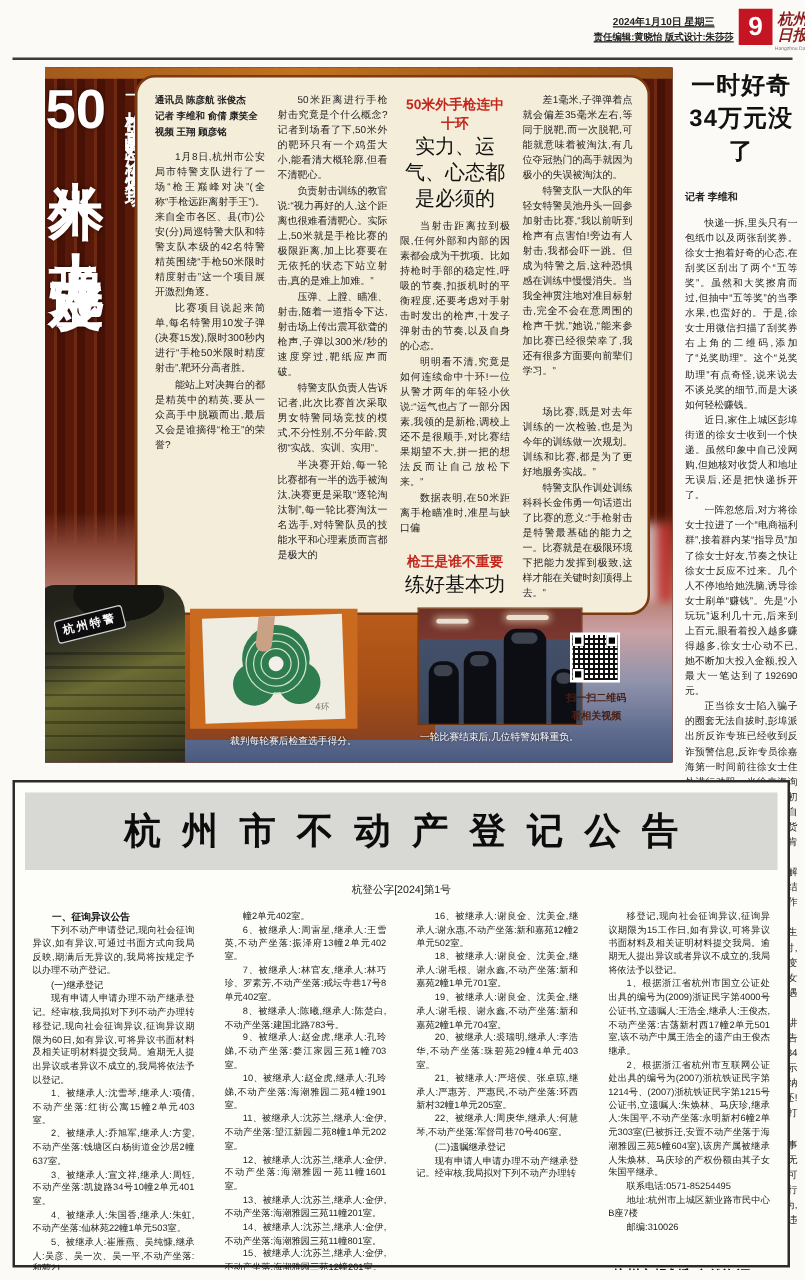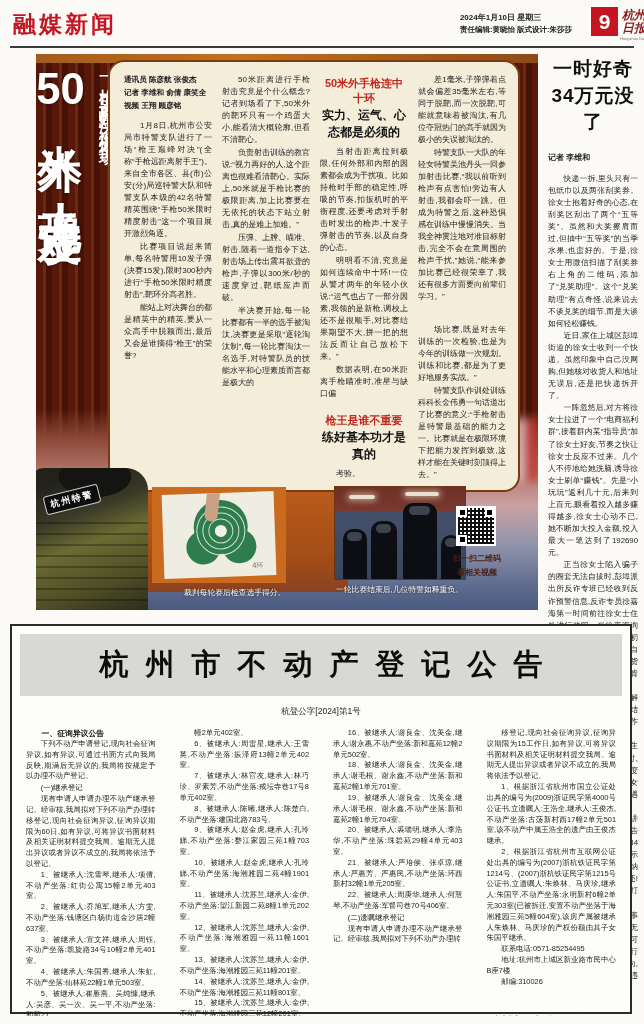--- a/index.html
+++ b/index.html
@@ -3,21 +3,21 @@
 <meta charset="utf-8">
 <style>
   html,body{margin:0;padding:0;}
   body{width:644px;height:1024px;background:#f6f5f1;overflow:hidden;
        font-family:"Liberation Sans","DejaVu Sans",sans-serif;color:#1a1a1a;}
   .page{position:relative;width:644px;height:1024px;background:#fbfaf6;}
 
   
   .hdr-section{position:absolute;left:13px;top:9px;font-size:23px;font-weight:900;
      color:#c51422;letter-spacing:3px;}
-  .hdr-right{position:absolute;right:72px;top:12px;text-align:left;line-height:1.5;}
+  .hdr-right{position:absolute;right:57px;top:12px;text-align:center;line-height:1.5;text-decoration:underline;}
   .hdr-date{font-size:8px;font-weight:700;color:#222;}
   .hdr-editors{font-size:7.5px;font-weight:700;color:#222;}
   .hdr-pagebox{position:absolute;right:26px;top:7px;width:27px;height:29px;background:#c51422;
      color:#fff;font-size:21px;font-weight:900;display:flex;align-items:center;justify-content:center;}
   .hdr-logo{position:absolute;right:-7px;top:9px;width:34px;text-align:center;}
   .hdr-logo-cn{font-family:"DejaVu Serif",serif;font-style:italic;font-weight:900;
      font-size:12px;color:#8a1c1c;line-height:1.05;}
   .hdr-logo-en{font-size:4px;color:#777;margin-top:2px;}
   .hdr-rule{position:absolute;left:10px;right:10px;top:46px;height:2px;background:#3a3a3a;}
 
@@ -44,21 +44,21 @@
      text-shadow:0 0 2px rgba(0,0,0,.5);}
 
   
   .panel{position:absolute;left:72px;top:6px;width:412px;height:432px;box-sizing:border-box;
      background:#f4edda;border:2px solid #7b3a10;border-radius:16px;padding:12px 12px 10px 14px;
      display:flex;gap:10px;overflow:hidden;z-index:2;}
   .fcol{flex:1;min-width:0;overflow:hidden;}
   .byline{font-size:7.6px;font-weight:700;line-height:1.7;margin-bottom:7px;color:#222;}
   .fpara{font-size:8px;line-height:1.5;text-align:justify;text-indent:2em;color:#232323;margin:0 0 1px 0;}
   .sub-red{color:#c2281e;font-weight:900;font-size:11px;text-align:center;margin:2px 0 1px;}
-  .sub-black{color:#111;font-weight:700;font-size:12px;text-align:center;margin:0 0 5px;}
+  .sub-black{color:#111;font-weight:400;font-size:16px;text-align:center;margin:0 0 5px;}
   .sub-gap{height:10px;}
 
   
   .officer{position:absolute;left:0;top:414px;width:112px;height:142px;z-index:4;}
   .officer .body{position:absolute;left:-6px;top:0;width:118px;height:142px;
      background:
        radial-gradient(60px 34px at 55% 6%, #141411 60%, rgba(20,20,17,0) 61%),
        linear-gradient(160deg,#23221a 12%,#3a3a28 34%,#6b6b33 52%,#4e4e26 78%,#2c2c1c 100%);
      border-radius:14px 22px 0 0;}
   .officer .web{position:absolute;left:0;top:46px;width:112px;height:96px;opacity:.5;
@@ -109,21 +109,20 @@
   .nhead1{font-size:7.8px;font-weight:900;text-indent:2em;color:#111;}
   .nhead2{font-size:7.4px;text-indent:2em;color:#111;line-height:1.6;}
   .nsign{margin-top:24px;text-align:right;font-size:11px;font-weight:900;line-height:1.8;
      padding-right:16px;color:#111;}
 </style>
 </head>
 <body>
 
 <div class="page">
 
-  <div class="hdr-section">融媒新闻</div>
   <div class="hdr-right">
     <div class="hdr-date">2024年1月10日 星期三</div>
     <div class="hdr-editors">责任编辑:黄晓怡 版式设计:朱莎莎</div>
   </div>
   <div class="hdr-pagebox">9</div>
   <div class="hdr-logo">
     <div class="hdr-logo-cn">杭州日报</div>
     <div class="hdr-logo-en">Hangzhou Daily</div>
   </div>
   <div class="hdr-rule"></div>
@@ -148,20 +147,21 @@
             <div class="fpara">1月8日,杭州市公安局市特警支队进行了一场“枪王巅峰对决”(全称“手枪远距离射手王”)。来自全市各区、县(市)公安(分)局巡特警大队和特警支队本级的42名特警精英围绕“手枪50米限时精度射击”这一个项目展开激烈角逐。</div>
             <div class="fpara">比赛项目说起来简单,每名特警用10发子弹(决赛15发),限时300秒内进行“手枪50米限时精度射击”,靶环分高者胜。</div>
             <div class="fpara">能站上对决舞台的都是精英中的精英,要从一众高手中脱颖而出,最后又会是谁摘得“枪王”的荣誉?</div>
           </div>
       </div>
       <div class="fcol">
         <div>
             <div class="fpara">50米距离进行手枪射击究竟是个什么概念?记者到场看了下,50米外的靶环只有一个鸡蛋大小,能看清大概轮廓,但看不清靶心。</div>
             <div class="fpara">负责射击训练的教官说:“视力再好的人,这个距离也很难看清靶心。实际上,50米就是手枪比赛的极限距离,加上比赛要在无依托的状态下站立射击,真的是难上加难。”</div>
             <div class="fpara">压弹、上膛、瞄准、射击,随着一道指令下达,射击场上传出震耳欲聋的枪声,子弹以300米/秒的速度穿过,靶纸应声而破。</div>
+            <div class="fpara">特警支队负责人告诉记者,此次比赛首次采取男女特警同场竞技的模式,不分性别,不分年龄,贯彻“实战、实训、实用”。</div>
             <div class="fpara">半决赛开始,每一轮比赛都有一半的选手被淘汰,决赛更是采取“逐轮淘汰制”,每一轮比赛淘汰一名选手,对特警队员的技能水平和心理素质而言都是极大的</div>
           </div>
       </div>
       <div class="fcol">
         <div class="sub-red">50米外手枪连中十环</div>
         <div class="sub-black">实力、运气、心态都是必须的</div>
         <div>
             <div class="fpara">当射击距离拉到极限,任何外部和内部的因素都会成为干扰项。比如持枪时手部的稳定性,呼吸的节奏,扣扳机时的平衡程度,还要考虑对手射击时发出的枪声,十发子弹射击的节奏,以及自身的心态。</div>
             <div class="fpara">明明看不清,究竟是如何连续命中十环!一位从警才两年的年轻小伙说:“运气也占了一部分因素,我领的是新枪,调校上还不是很顺手,对比赛结果期望不大,拼一把的想法反而让自己放松下来。”</div>
             <div class="fpara">数据表明,在50米距离手枪瞄准时,准星与缺口偏</div>

